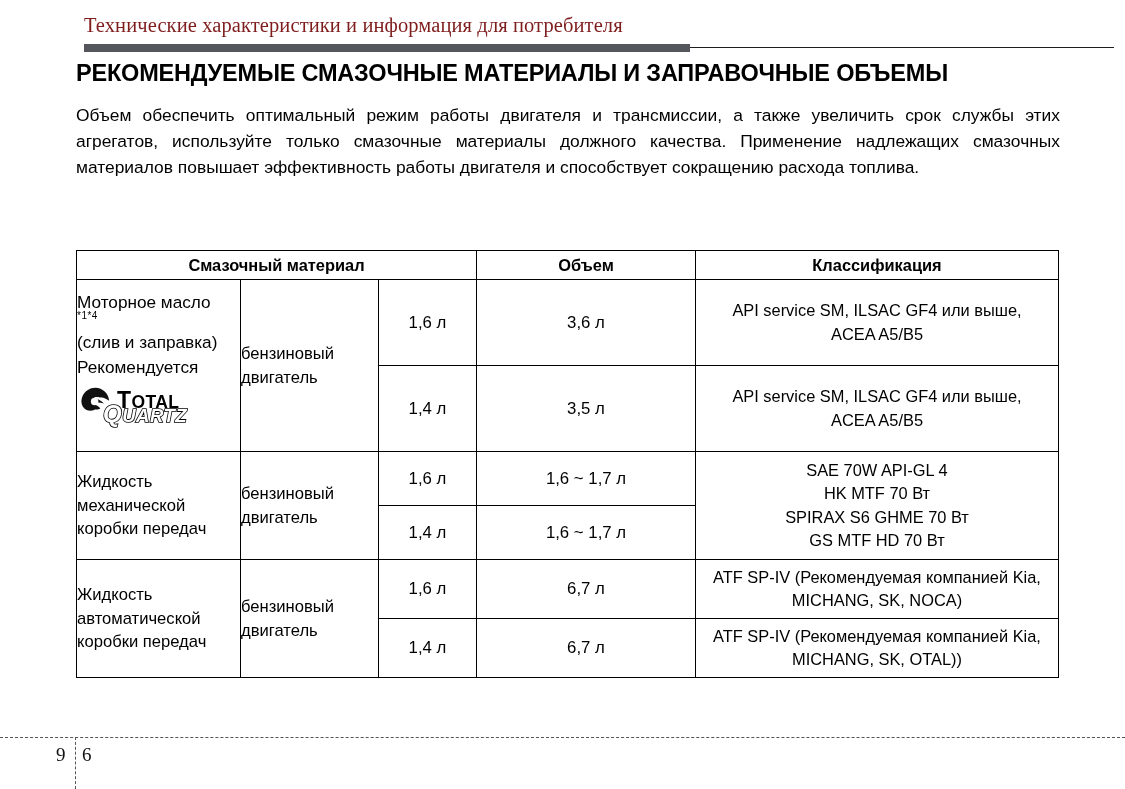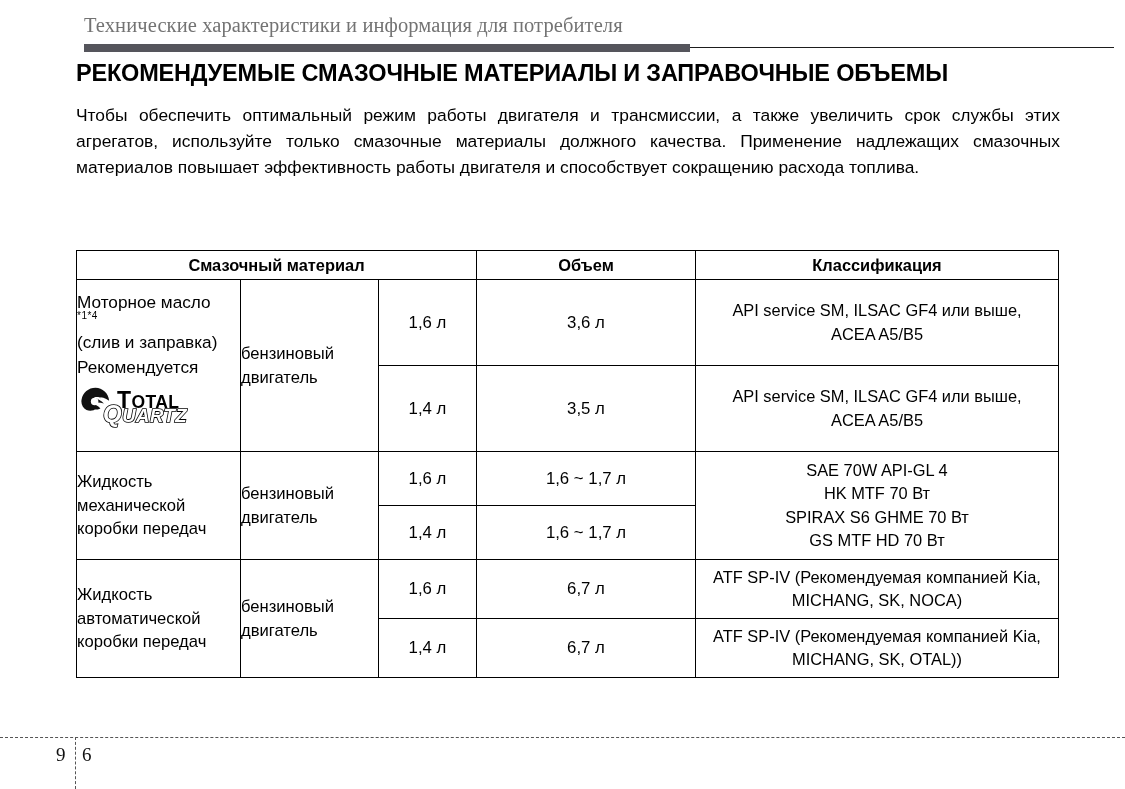--- a/index.html
+++ b/index.html
@@ -22,21 +22,21 @@
     left: 0; top: 14px;
     width: 1125px;
     height: 40px;
   }
   .page-header-title {
     position: absolute;
     left: 84px;
     top: 0px;
     font-family: "Liberation Serif", serif;
     font-size: 20.5px;
-    color: #737373;
+    color: #7f1d1d;
     white-space: nowrap;
     letter-spacing: 0.1px;
   }
   .page-header-bar {
     position: absolute;
     left: 84px;
     top: 30px;
     width: 606px;
     height: 8px;
     background: #55555c;
@@ -221,21 +221,21 @@
 
 <div class="page-header">
   <div class="page-header-title">Технические характеристики и информация для потребителя</div>
   <div class="page-header-bar"></div>
   <div class="page-header-rule"></div>
 </div>
 
 <div class="section-title">РЕКОМЕНДУЕМЫЕ СМАЗОЧНЫЕ МАТЕРИАЛЫ И ЗАПРАВОЧНЫЕ ОБЪЕМЫ</div>
 
 <div class="body-block">
-  <p class="para">Чтобы обеспечить оптимальный режим работы двигателя и трансмиссии, а также увеличить срок службы этих агрегатов, используйте только смазочные материалы должного качества. Применение надлежащих смазочных материалов повышает эффективность работы двигателя и способствует сокращению расхода топлива.</p>
+  <p class="para">Объем обеспечить оптимальный режим работы двигателя и трансмиссии, а также увеличить срок службы этих агрегатов, используйте только смазочные материалы должного качества. Применение надлежащих смазочных материалов повышает эффективность работы двигателя и способствует сокращению расхода топлива.</p>
 </div>
 
 <table class="spec-table">
   <colgroup>
     <col style="width:164px">
     <col style="width:138px">
     <col style="width:98px">
     <col style="width:219px">
     <col style="width:363px">
   </colgroup>

